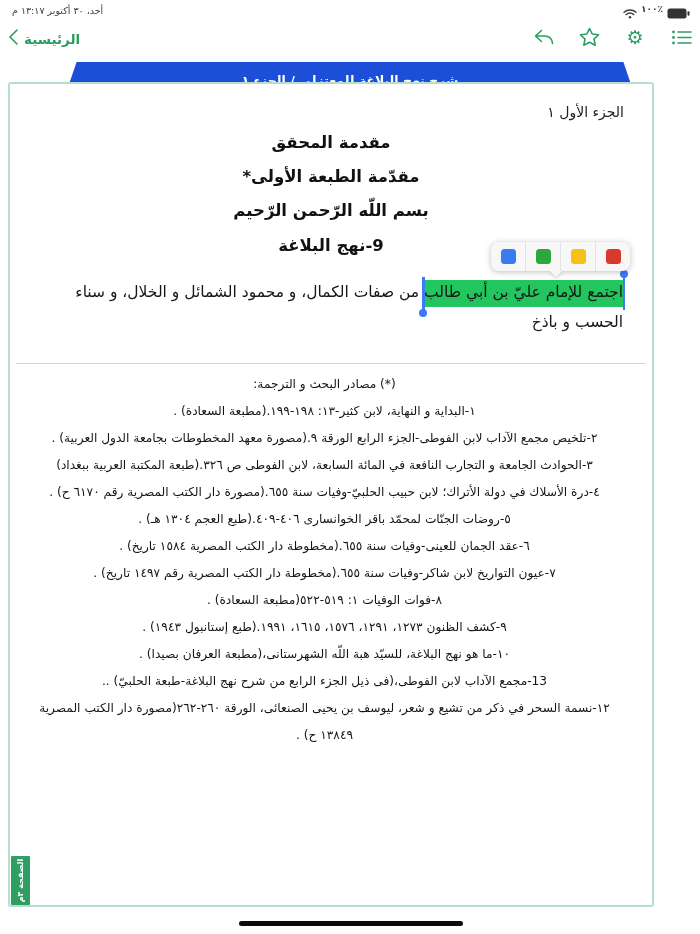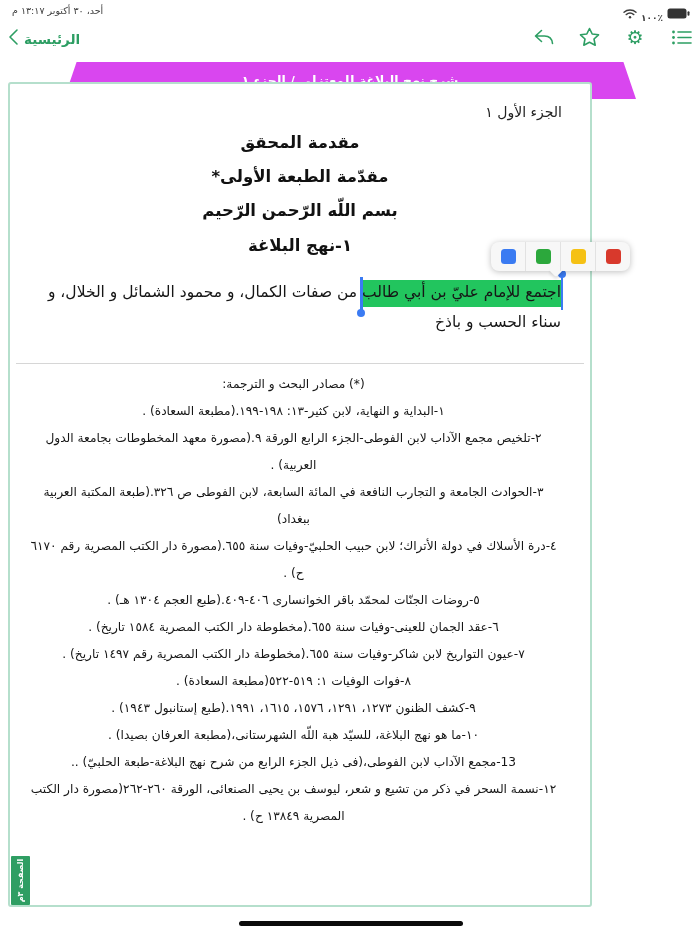--- a/index.html
+++ b/index.html
@@ -2,39 +2,39 @@
 <html><head>
 <meta charset="utf-8">
 <style>
   * { margin:0; padding:0; box-sizing:border-box; }
   html,body { width:700px; height:934px; background:#fff; overflow:hidden;
     font-family:"DejaVu Sans", sans-serif; color:#1c1c1c; }
 
   
   .status-bar { position:absolute; top:0; left:0; width:700px; height:22px; }
   .status-date { position:absolute; top:5px; left:12px; font-size:9.5px; font-weight:normal; color:#3c3c3c; direction:rtl; }
-  .status-right { position:absolute; top:4px; right:10px; display:flex; align-items:flex-end; gap:4px; }
+  .status-right { position:absolute; top:4px; right:10px; display:flex; align-items:flex-start; gap:4px; }
   .status-pct { font-size:9px; font-weight:bold; color:#3c3c3c; direction:rtl; }
 
   
   .nav-bar { position:absolute; top:22px; left:0; width:700px; height:38px; }
   .back-button { position:absolute; top:6px; left:8px; display:flex; align-items:center; gap:5px; cursor:pointer; }
   .back-label { color:#2d9e63; font-size:13.5px; font-weight:bold; }
   .nav-icons { position:absolute; top:4px; right:8px; display:flex; align-items:center; gap:24px; }
   .nav-icon { width:22px; height:22px; display:flex; align-items:center; justify-content:center; cursor:pointer; }
   .gear-glyph { font-size:19px; color:#2d9e63; line-height:1; }
 
   
   .header-tab { position:absolute; top:62px; left:64px; width:572px; height:37px;
-    background:#d946ef; clip-path:polygon(0 100%, 2.2% 0, 97.8% 0, 100% 100%);
+    background:#1d4ed8; clip-path:polygon(0 100%, 2.2% 0, 97.8% 0, 100% 100%);
     display:flex; align-items:center; justify-content:center; }
   .header-title { color:#fff; font-size:12.5px; font-weight:bold; direction:rtl; }
 
   
-  .page-card { position:absolute; top:82px; left:8px; width:584px; height:825px;
+  .page-card { position:absolute; top:82px; left:8px; width:646px; height:825px;
     background:#fff; border:2px solid #b5dfcc; border-radius:3px; direction:rtl; }
   .part-label { position:absolute; top:20px; right:28px; font-size:14px; color:#222; }
   .center-heading { position:absolute; left:0; width:100%; text-align:center; font-weight:bold; font-size:16.5px; color:#111; }
   .h1 { top:49px; } .h2 { top:83px; } .h3 { top:117px; } .h4 { top:152px; }
 
   .paragraph { position:absolute; top:193px; right:29px; left:29px;
     font-size:15.5px; line-height:30px; text-align:right; color:#161616; }
 
   
   .selection { position:relative; background:#22c55e; padding:3px 0 6px; }
@@ -135,21 +135,21 @@
 <div class="header-tab">
   <span class="header-title">شرح نهج البلاغة للمعتزلي / الجزء ١</span>
 </div>
 
 <div class="page-card">
   <div class="part-label">الجزء الأول ١</div>
 
   <div class="center-heading h2">مقدّمة الطبعة الأولى*</div>
   <div class="center-heading h1">مقدمة المحقق</div>
   <div class="center-heading h3">بسم اللّه الرّحمن الرّحيم</div>
-  <div class="center-heading h4">١-نهج البلاغة</div>
+  <div class="center-heading h4">9-نهج البلاغة</div>
 
   <div class="paragraph">
     <span class="selection"><span>اجتمع للإمام عليّ بن أبي طالب</span><span class="sel-bar start"></span><span class="sel-bar end"></span></span><span> من صفات الكمال، و محمود الشمائل و الخلال، و سناء الحسب و باذخ</span><br>
   </div>
 
   <div class="divider"></div>
 
   <div class="footnotes">
     <div>(*) مصادر البحث و الترجمة:</div>
     <div>١-البداية و النهاية، لابن كثير-١٣: ١٩٨-١٩٩.(مطبعة السعادة) .</div>

